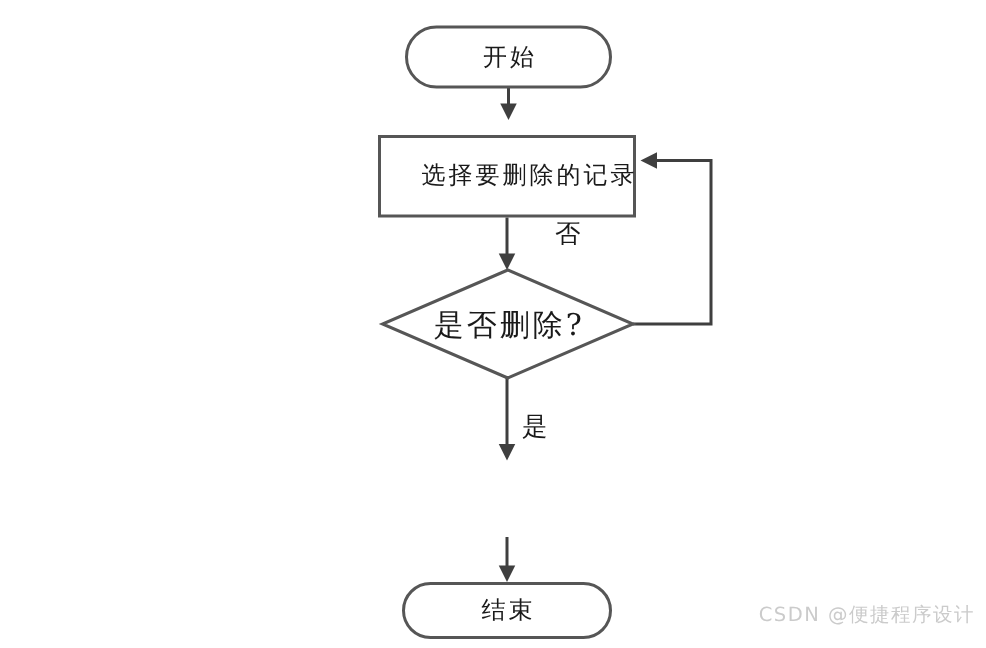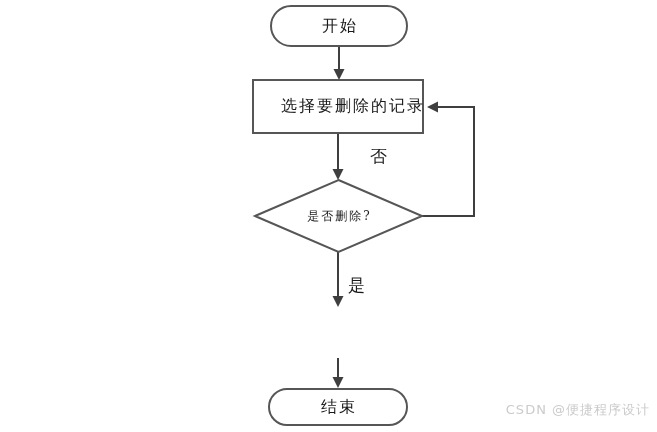--- a/index.html
+++ b/index.html
@@ -13,21 +13,21 @@
   .wires polygon.diamond{fill:#ffffff;stroke:#565656;stroke-width:2;}
   .node{
     position:absolute;box-sizing:border-box;background:#ffffff;border:2px solid #565656;
     display:flex;align-items:center;justify-content:center;
     color:#1a1a1a;font-size:16px;letter-spacing:2px;text-indent:2px;white-space:nowrap;
   }
   .terminator{border-radius:21px;}
   .decision-text{
     position:absolute;box-sizing:border-box;background:transparent;border:none;
     display:flex;align-items:center;justify-content:center;
-    color:#1a1a1a;font-size:12px;letter-spacing:2px;text-indent:2px;white-space:nowrap;
+    color:#1a1a1a;font-size:20px;letter-spacing:2px;text-indent:2px;white-space:nowrap;
   }
   .edge-label{
     position:absolute;color:#1a1a1a;font-size:17px;line-height:1;white-space:nowrap;
   }
   .watermark{
     position:absolute;right:7px;top:401px;color:#cbcbcb;font-size:13px;
     font-family:"DejaVu Sans","Liberation Sans",sans-serif;letter-spacing:1px;
   }
 </style>
 </head>
@@ -58,25 +58,25 @@
     </g>
 
     <g>
       <line x1="338" y1="358" x2="338" y2="378"></line>
       <polygon class="head" points="338,388 332.5,377 343.5,377"></polygon>
     </g>
 
     <polygon class="diamond" points="338.5,180 422,216 338.5,252 255,216"></polygon>
   </svg>
 
-  <div class="node terminator" style="left:270px;top:5px;width:138px;height:42px;">
+  <div class="node terminator" style="left:270px;top:17px;width:138px;height:42px;">
     <span>开始</span>
   </div>
 
-  <div class="node" style="left:252px;top:79px;width:172px;height:55px;padding-left:28px;">
+  <div class="node" style="left:252px;top:90px;width:172px;height:55px;padding-left:28px;">
     <span>选择要删除的记录</span>
   </div>
 
   <div class="decision-text" style="left:255px;top:180px;width:167px;height:72px;">
     <span>是否删除?</span>
   </div>
 
 
   <div class="node terminator" style="left:268px;top:388px;width:140px;height:38px;border-radius:19px;">
     <span>结束</span>

